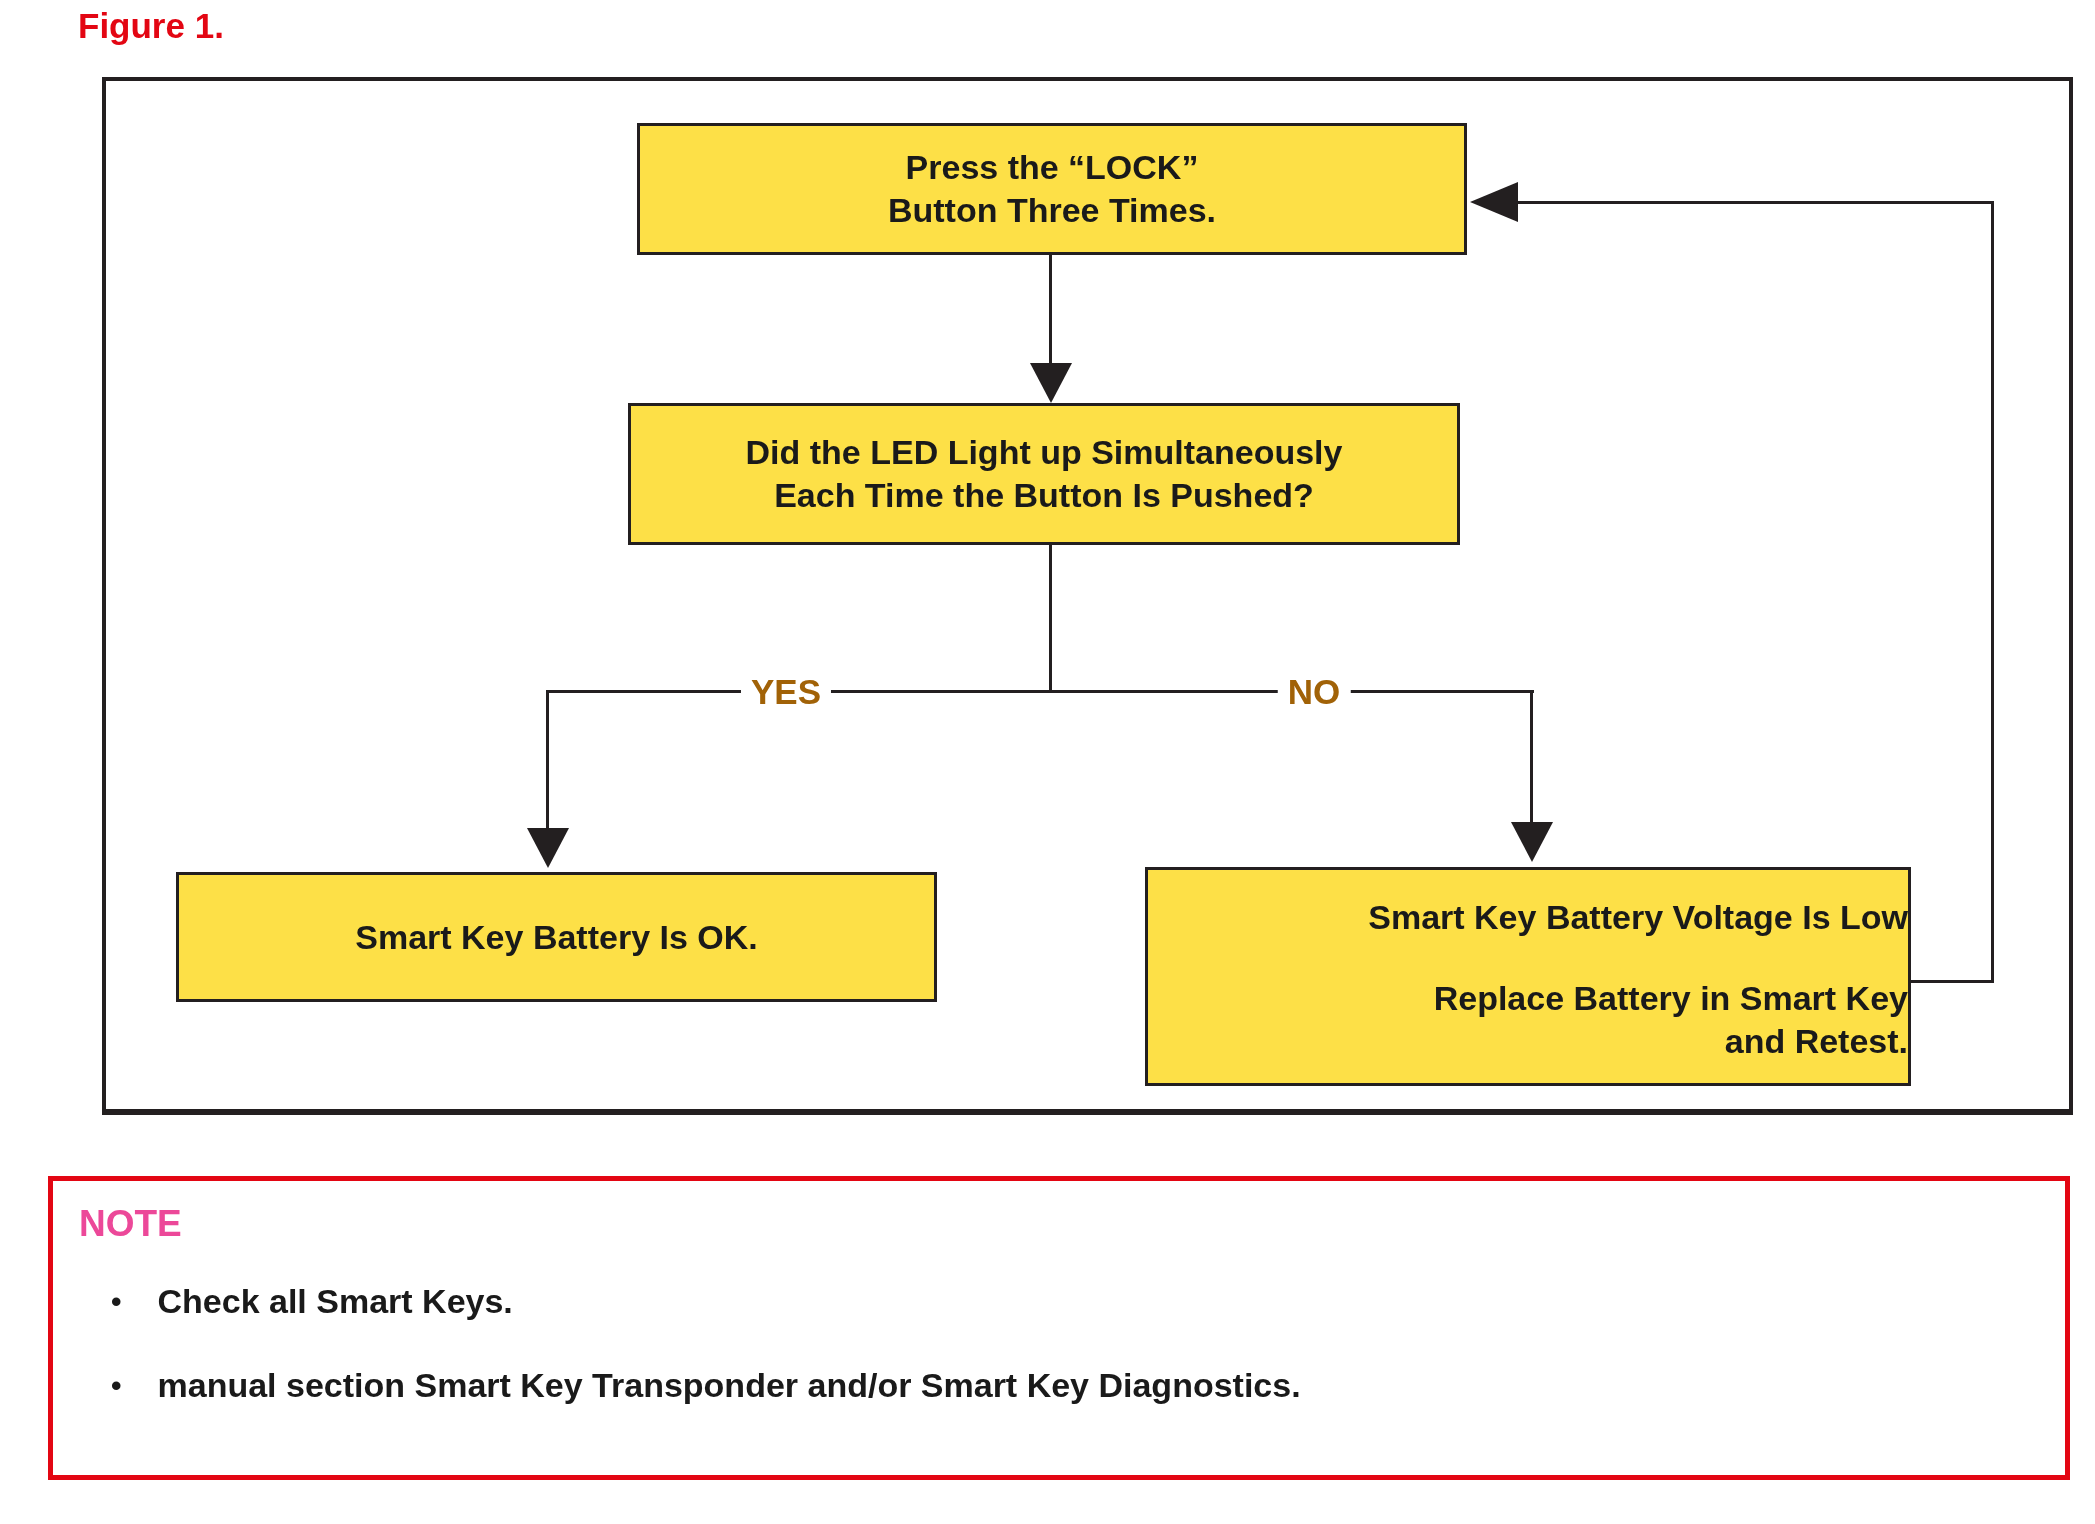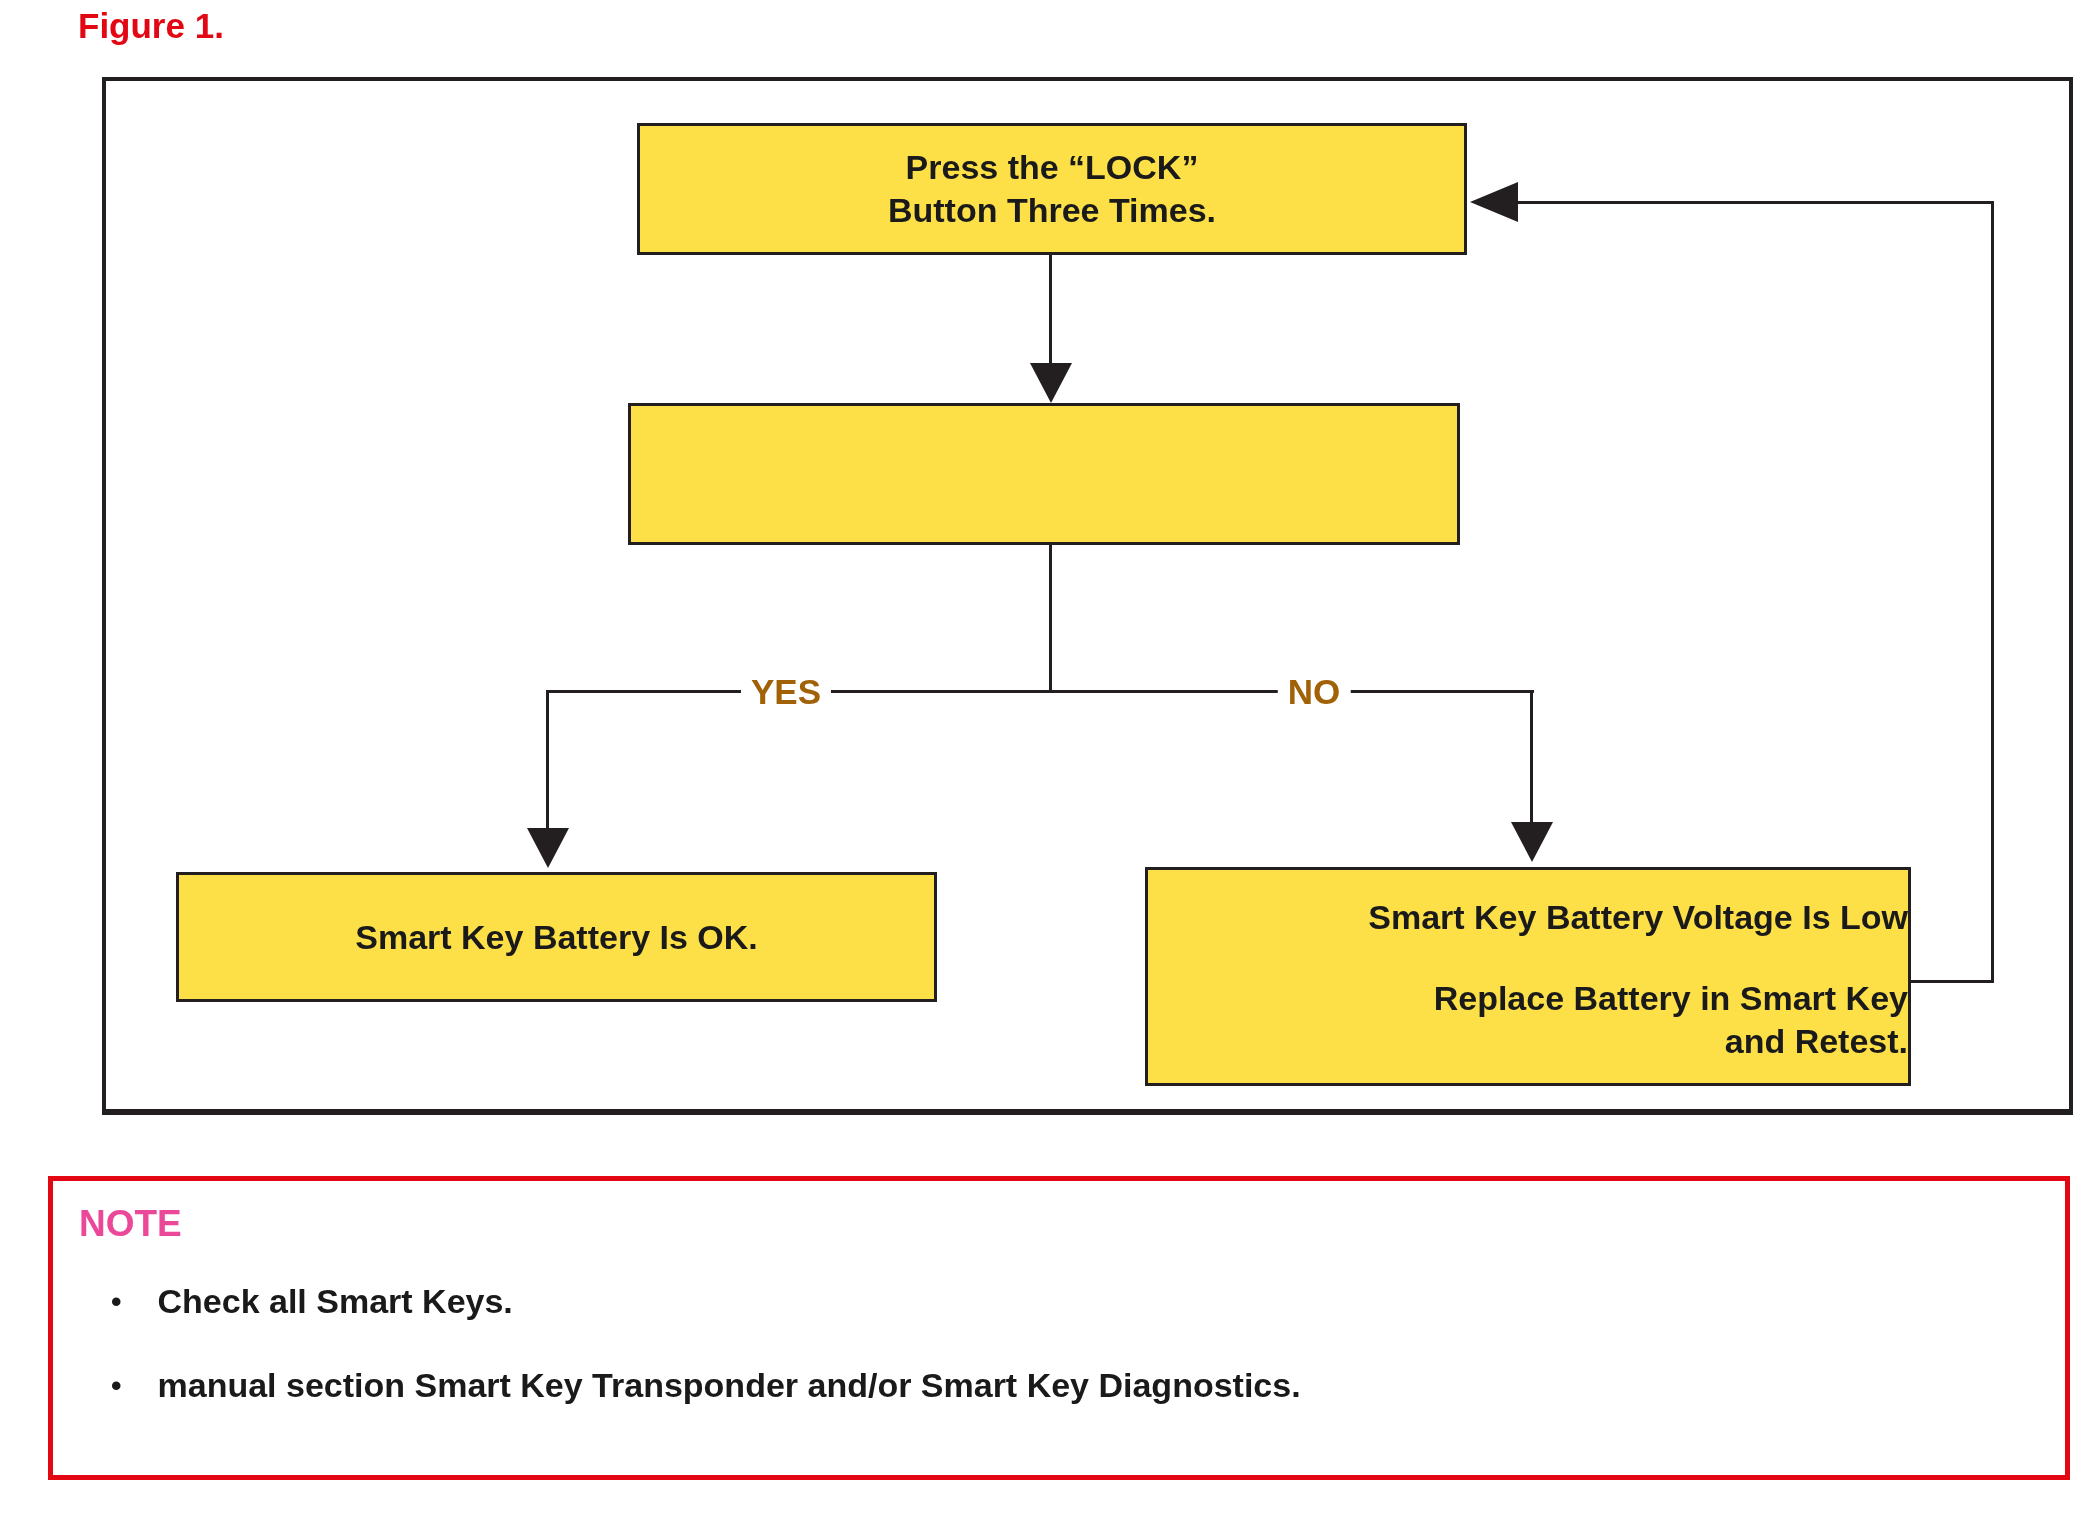--- a/index.html
+++ b/index.html
@@ -90,20 +90,22 @@
 
 <div class="abs node box-a">
   <div>Press the “LOCK”</div>
   <div>Button Three Times.</div>
 </div>
 
 <div class="abs line stem-a"></div>
 <div class="abs arr-down arr-a"></div>
 
 <div class="abs node box-b">
+  <div>Did the LED Light up Simultaneously</div>
+  <div>Each Time the Button Is Pushed?</div>
 </div>
 
 <div class="abs line stem-b"></div>
 <div class="abs line branch-h"></div>
 <div class="abs branch-label lbl-yes">YES</div>
 <div class="abs branch-label lbl-no">NO</div>
 
 <div class="abs line desc-left"></div>
 <div class="abs arr-down arr-c"></div>
 

